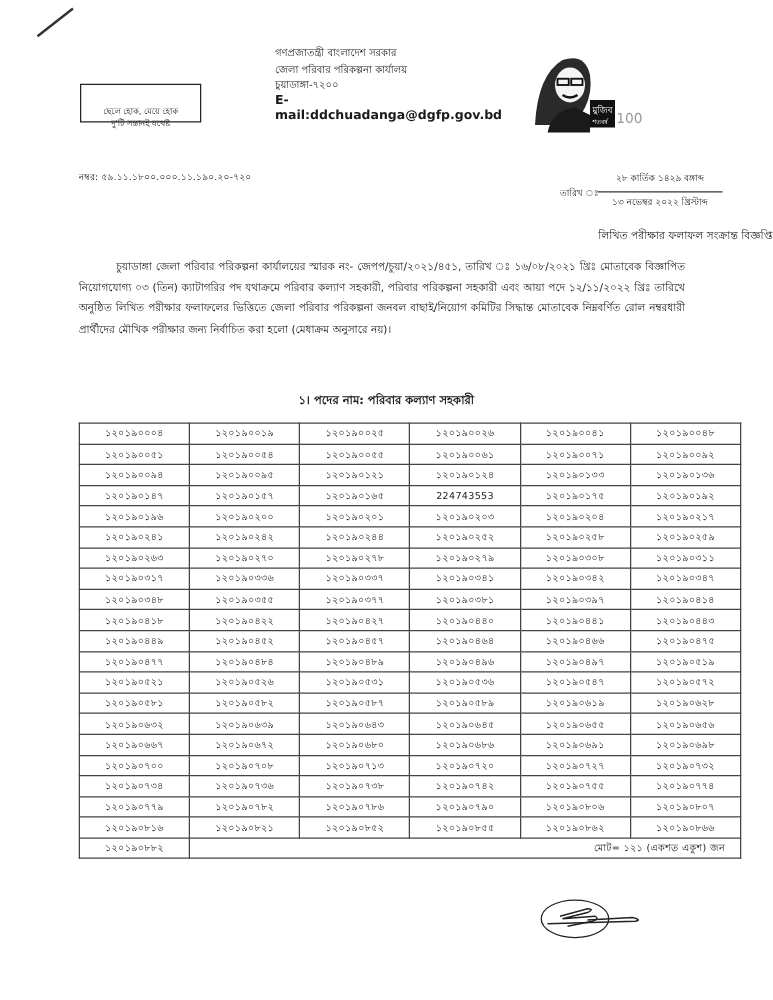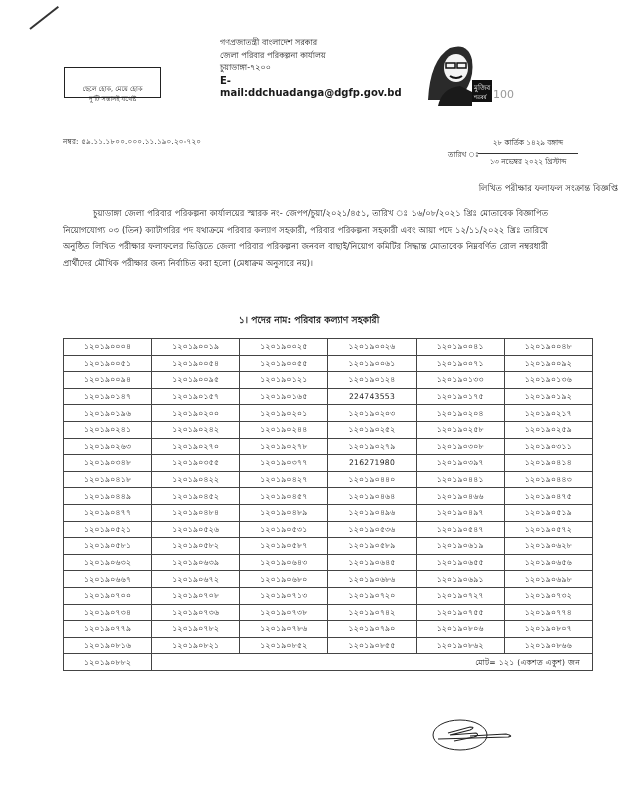--- a/index.html
+++ b/index.html
@@ -121,24 +121,32 @@
       </tr>
       <tr>
         <td>১২০১৯০২৬৩</td>
         <td>১২০১৯০২৭০</td>
         <td>১২০১৯০২৭৮</td>
         <td>১২০১৯০২৭৯</td>
         <td>১২০১৯০৩০৮</td>
         <td>১২০১৯০৩১১</td>
       </tr>
       <tr>
+        <td>১২০১৯০৩১৭</td>
+        <td>১২০১৯০৩৩৬</td>
+        <td>১২০১৯০৩৩৭</td>
+        <td>১২০১৯০৩৪১</td>
+        <td>১২০১৯০৩৪২</td>
+        <td>১২০১৯০৩৪৭</td>
+      </tr>
+      <tr>
         <td>১২০১৯০৩৪৮</td>
         <td>১২০১৯০৩৫৫</td>
         <td>১২০১৯০৩৭৭</td>
-        <td>216271980</td>
+        <td>১২০১৯০৩৮১</td>
         <td>১২০১৯০৩৯৭</td>
         <td>১২০১৯০৪১৪</td>
       </tr>
       <tr>
         <td>১২০১৯০৪১৮</td>
         <td>১২০১৯০৪২২</td>
         <td>১২০১৯০৪২৭</td>
         <td>১২০১৯০৪৪০</td>
         <td>১২০১৯০৪৪১</td>
         <td>১২০১৯০৪৪৩</td>

